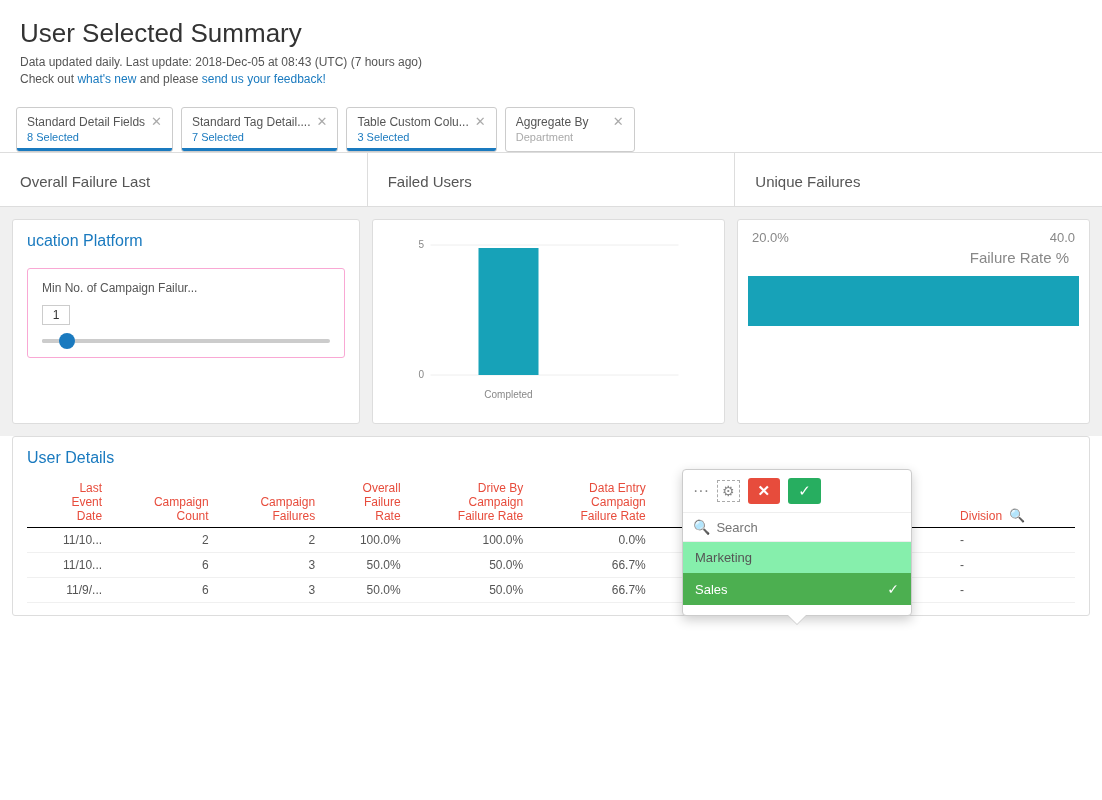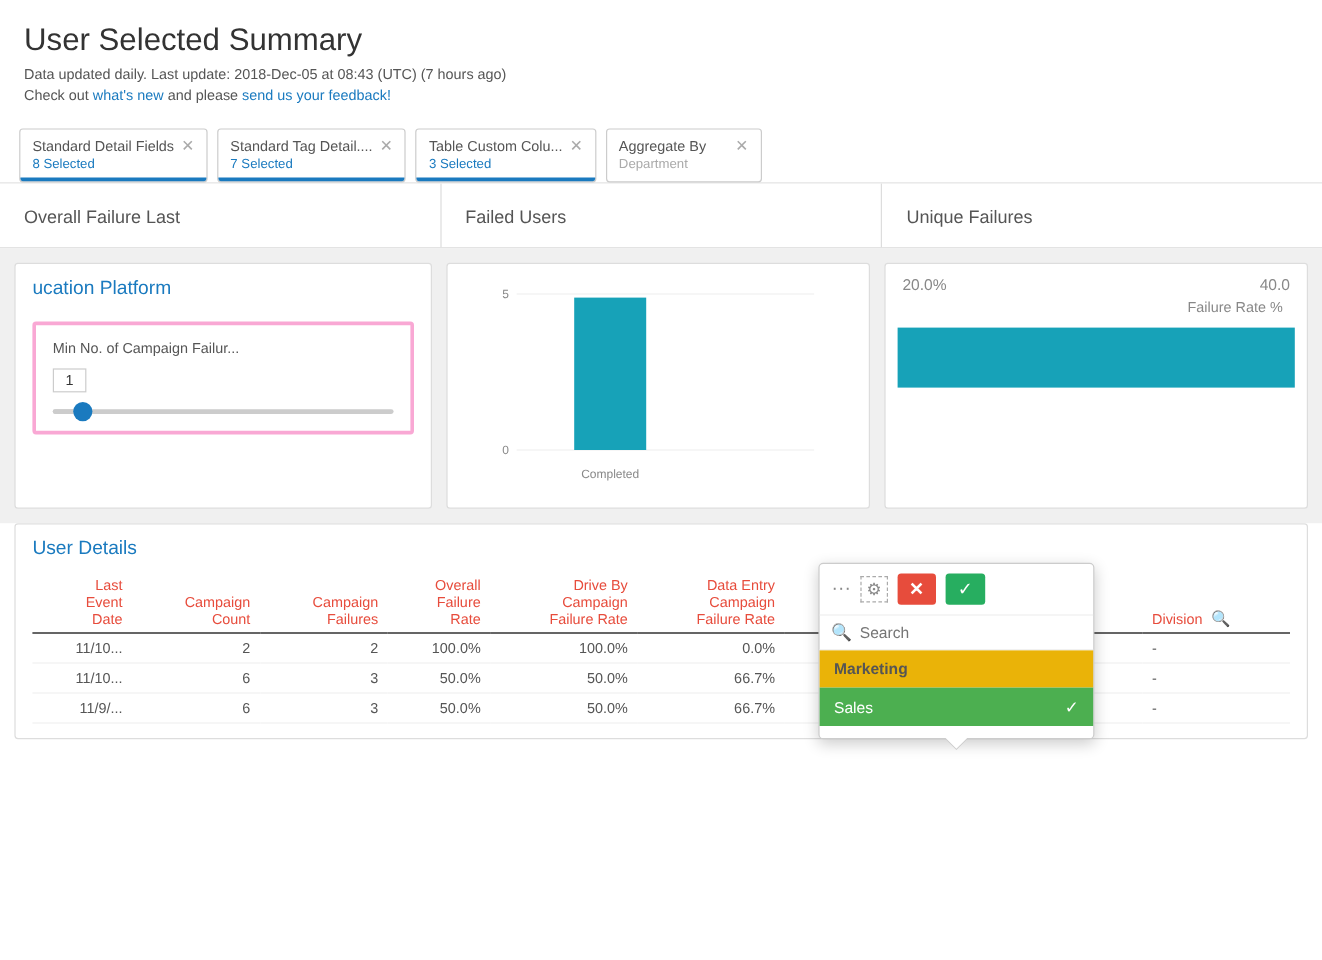--- a/index.html
+++ b/index.html
@@ -29,21 +29,21 @@
 
     
     .content-area { display: flex; background: #f0f0f0; padding: 12px; gap: 12px; position: relative; }
 
     
     .left-panel { background: #fff; border: 1px solid #ddd; border-radius: 3px; width: 348px; flex-shrink: 0; }
     .left-panel-header { padding: 12px 14px 8px 14px; }
     .left-panel-title { font-size: 16px; color: #1a7abf; font-weight: normal; }
 
     
-    .slider-widget { margin: 10px 14px 14px 14px; border: 3px solid #f9a8d4; border-radius: 3px; padding: 12px 14px 14px 14px; }
+    .slider-widget { margin: 10px 14px 14px 14px; border: 1px solid #f9a8d4; border-radius: 3px; padding: 12px 14px 14px 14px; }
     .slider-label { font-size: 12px; color: #555; margin-bottom: 10px; }
     .slider-value-box { display: inline-block; border: 1px solid #ccc; padding: 2px 6px; font-size: 12px; margin-bottom: 8px; min-width: 28px; text-align: center; }
     .slider-track { position: relative; height: 4px; background: #ccc; border-radius: 2px; margin: 6px 0 0 0; }
     .slider-fill { position: absolute; left: 0; top: 0; height: 4px; background: #ccc; border-radius: 2px; width: 8%; }
     .slider-thumb { position: absolute; width: 16px; height: 16px; background: #1a7abf; border-radius: 50%; top: -6px; left: 6%; cursor: pointer; }
 
     
     .chart-area { background: #fff; border: 1px solid #ddd; border-radius: 3px; flex: 1; padding: 10px; }
 
     
@@ -88,21 +88,21 @@
       color: #fff;
       border-radius: 3px;
       padding: 4px 10px;
       cursor: pointer;
       font-size: 15px;
     }
     .popup-search { padding: 6px 10px; display: flex; align-items: center; gap: 6px; border-bottom: 1px solid #eee; }
     .popup-search input { border: none; outline: none; font-size: 13px; width: 100%; color: #999; }
     .popup-search-icon { color: #aaa; font-size: 14px; }
     .popup-item { padding: 8px 12px; font-size: 13px; cursor: pointer; display: flex; align-items: center; justify-content: space-between; }
-    .popup-item.unselected { background: #eab308; color: #555; font-weight: bold; }
+    .popup-item.unselected { background: #86efac; color: #555; }
     .popup-item.selected { background: #4caf50; color: #fff; }
     .popup-checkmark { font-size: 14px; }
     .dropdown-tail {
       position: absolute;
       bottom: -10px;
       left: 50%;
       transform: translateX(-50%);
       width: 0; height: 0;
       border-left: 10px solid transparent;
       border-right: 10px solid transparent;
@@ -136,21 +136,21 @@
     }
     .data-table tbody td { padding: 5px 8px; text-align: right; border-bottom: 1px solid #f0f0f0; color: #555; }
 
     
     .bar-chart-svg { width: 100%; height: 180px; }
     .axis-label { font-size: 10px; fill: #888; }
     .axis-label-x { font-size: 10px; fill: #888; }
 
     
     .right-panel { background: #fff; border: 1px solid #ddd; border-radius: 3px; flex: 1; padding: 10px; }
-    .failure-rate-label { font-size: 12px; color: #888; text-align: right; padding-right: 10px; margin-top: 4px; }
+    .failure-rate-label { font-size: 15px; color: #888; text-align: right; padding-right: 10px; margin-top: 4px; }
     .horizontal-bar { background: #17a2b8; height: 50px; margin-top: 10px; }
   </style>
 </head>
 <body>
 
 <div class="page">
 
   <div class="header">
     <h1>User Selected Summary</h1>
     <div class="update-info">

